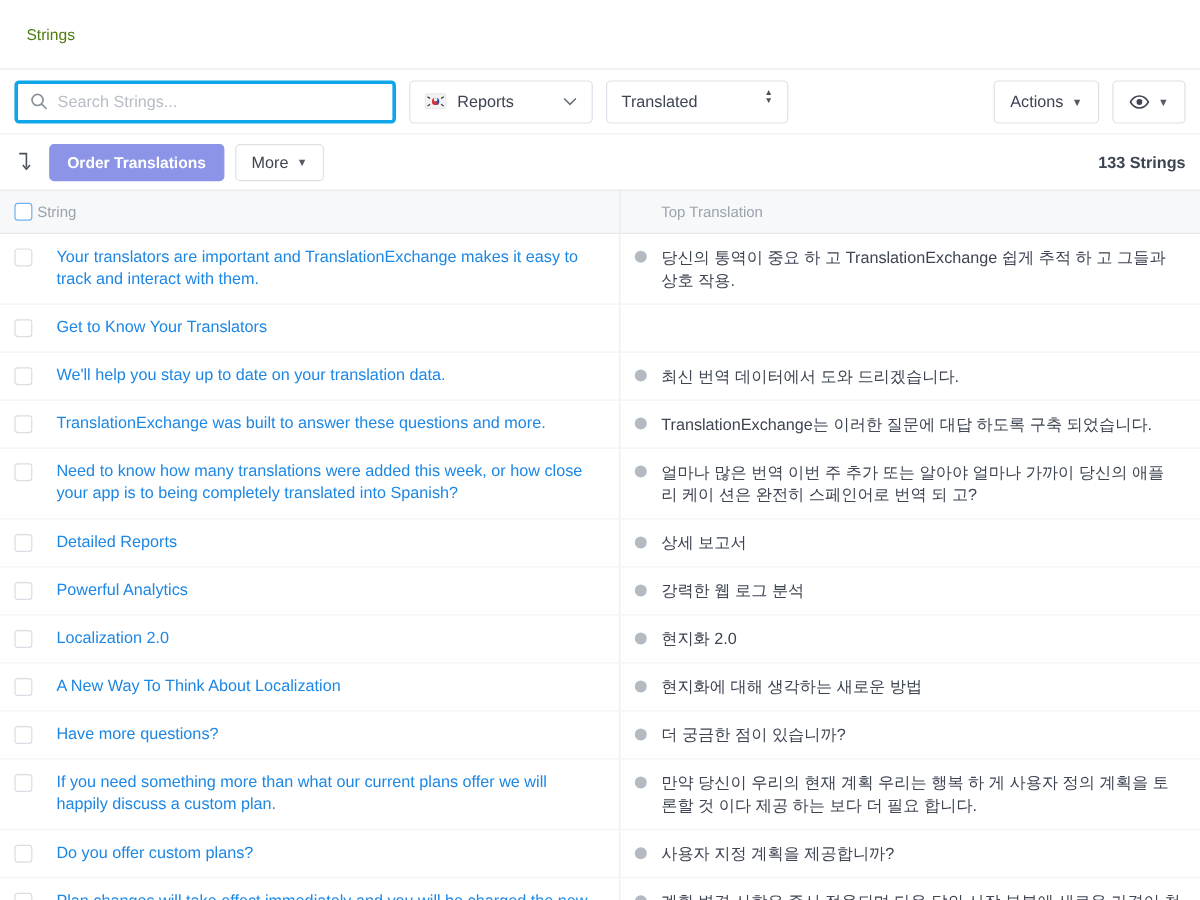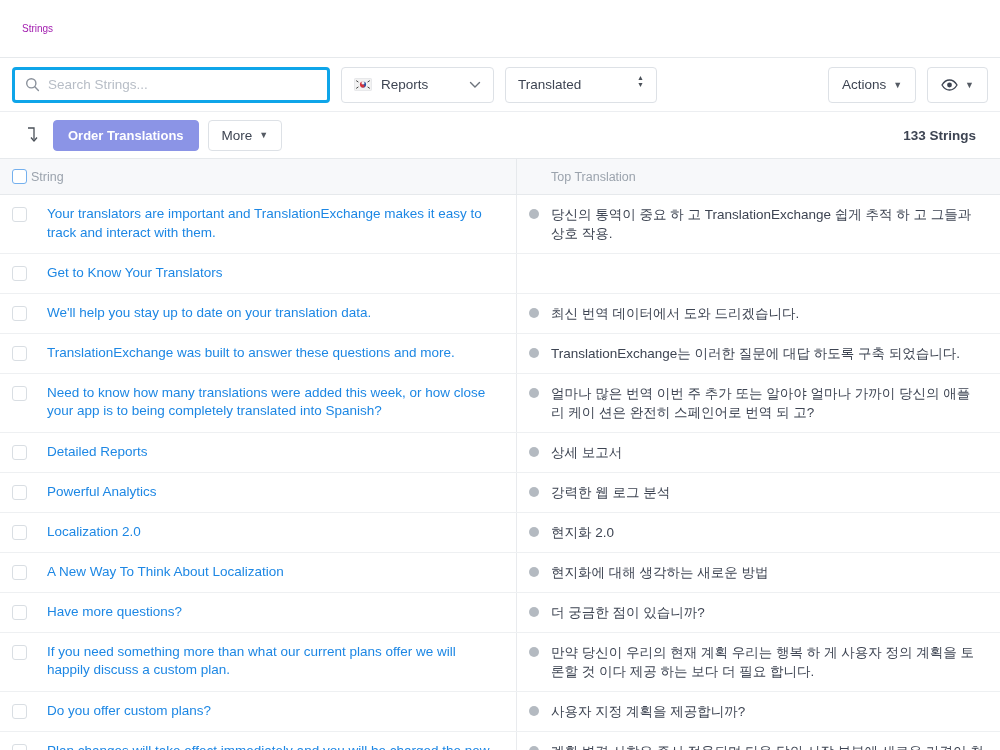--- a/index.html
+++ b/index.html
@@ -1,21 +1,21 @@
 <!DOCTYPE html>
 <html><head>
 <meta charset="utf-8">
 <style>
   * { margin:0; padding:0; box-sizing:border-box; }
   html,body { width:1000px; height:750px; background:#fff; overflow:hidden;
               font-family:"Liberation Sans","DejaVu Sans",sans-serif; color:#3d4452; }
 
   .page-header { height:58px; display:flex; align-items:center; padding:0 22px;
                  border-bottom:1px solid #e6e9ec; }
-  .page-title { font-size:10px; font-weight:500; color:#a21caf; }
+  .page-title { font-size:13px; font-weight:500; color:#4d7c0f; }
 
   .toolbar { height:54px; display:flex; align-items:center; gap:11px;
              padding:0 12px; border-bottom:1px solid #eceef1; }
   .search-box { width:318px; height:36px; border:3px solid #0ea5e9; border-radius:4px;
                 display:flex; align-items:center; padding:0 10px; gap:8px; background:#fff; }
   .search-box input { border:none; outline:none; flex:1; font-size:13.5px; color:#3d4452;
                       font-family:inherit; background:transparent; }
   .search-box input::placeholder { color:#b7bdc6; }
   .icon-svg { flex:0 0 auto; display:block; }
 
@@ -27,21 +27,21 @@
   .flag { width:18px; height:13px; border-radius:2px; }
   .updown { display:flex; flex-direction:column; line-height:0; color:#4a5058; }
   .updown span { font-size:7px; height:7px; }
 
   .spacer { flex:1; }
   .btn { height:36px; border:1px solid #dde1e6; border-radius:4px; background:#fff;
          display:flex; align-items:center; gap:7px; padding:0 13px; font-size:13.5px;
          color:#3d4452; cursor:pointer; }
   .caret { font-size:9px; color:#555b64; }
 
-  .subtoolbar { height:46px; display:flex; align-items:center; padding:0 24px; gap:9px; }
+  .subtoolbar { height:46px; display:flex; align-items:center; padding:0 12px; gap:9px; }
   .order-btn { height:31px; background:#8b94e6; border:1px solid #8b94e6; border-radius:4px;
                color:#fff; font-size:13px; font-weight:bold; padding:0 14px;
                display:flex; align-items:center; cursor:pointer; }
   .more-btn { height:31px;justify-content:space-between; }
   .count { font-size:13.5px; font-weight:bold; color:#3d4452; }
 
   .thead { display:flex; background:#f7f8fa; border-top:1px solid #e6e9ec;
            border-bottom:1px solid #e6e9ec; height:37px; align-items:center; }
   .th-string { width:517px; display:flex; align-items:center; gap:4px;
                padding:0 12px; border-right:1px solid #e6e9ec; height:100%; }

